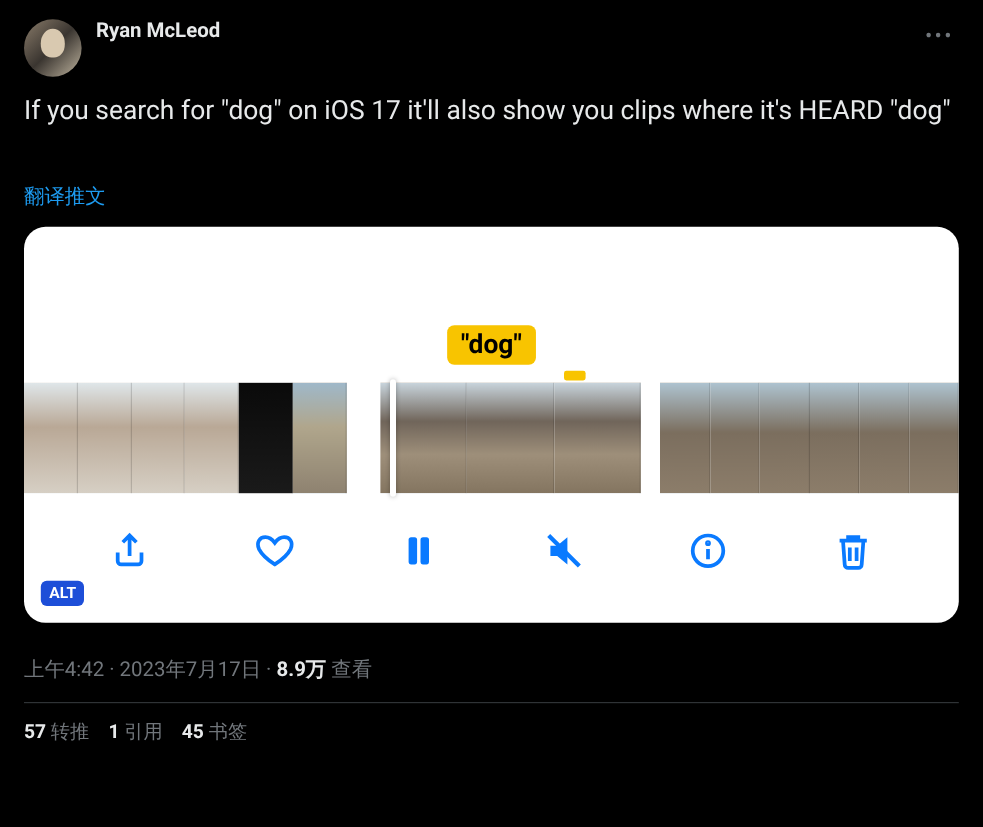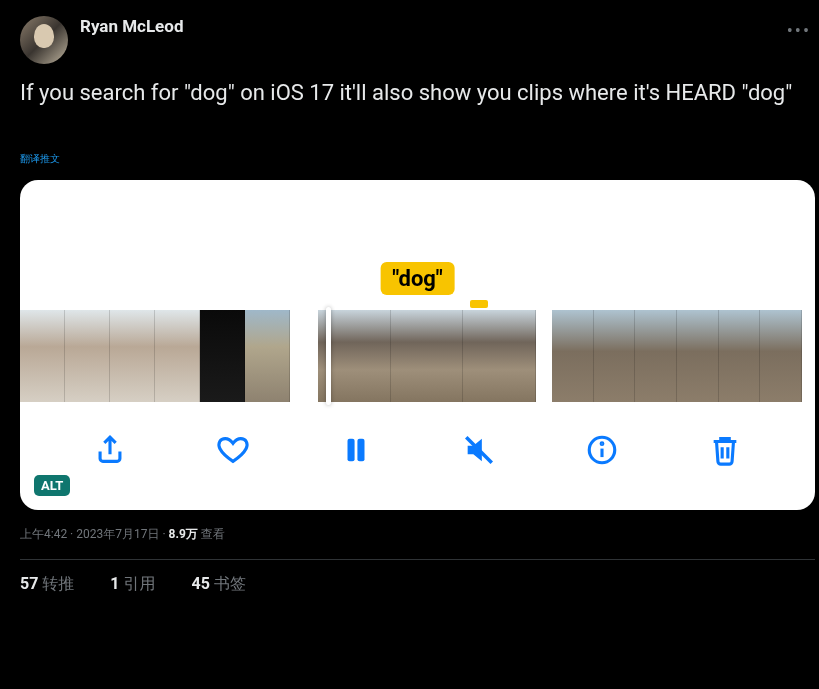--- a/index.html
+++ b/index.html
@@ -6,21 +6,21 @@
   body {
     width: 819px;
     height: 689px;
     background: #000;
     font-family: -apple-system, BlinkMacSystemFont, "Segoe UI", Roboto, Helvetica, Arial, sans-serif;
     color: #e7e9ea;
     overflow: hidden;
     position: relative;
   }
   .tweet {
-    padding: 16px 4px 12px 20px;
+    padding: 16px 20px 12px 20px;
   }
   .header {
     display: flex;
     align-items: flex-start;
     margin-bottom: 14px;
   }
   .avatar {
     width: 48px;
     height: 48px;
     border-radius: 50%;
@@ -58,21 +58,21 @@
     letter-spacing: 2px;
   }
   .body-text {
     font-size: 22px;
     line-height: 1.35;
     color: #e7e9ea;
     margin-bottom: 6px;
   }
   .translate {
     color: #1d9bf0;
-    font-size: 10px;
+    font-size: 17px;
     margin-bottom: 14px;
     cursor: pointer;
     margin-top: 44px;
   }
   .media-card {
     background: #fff;
     border-radius: 18px;
     overflow: hidden;
     position: relative;
     height: 330px;
@@ -153,41 +153,41 @@
     justify-content: center;
     cursor: pointer;
     color: #0a7aff;
   }
   .tb-btn svg { width: 34px; height: 34px; stroke: #0a7aff; fill: none; stroke-width: 2.2; }
   .tb-btn.pause svg { fill: #0a7aff; stroke: none; }
   .alt-badge {
     position: absolute;
     left: 14px;
     bottom: 14px;
-    background: #0f766e;
+    background: #1d4ed8;
     color: #fff;
     font-size: 13px;
     font-weight: 700;
     padding: 3px 7px;
     border-radius: 5px;
   }
   .meta {
-    margin-top: 16px;
-    color: #71767b;
-    font-size: 12px;
+    margin-top: 27px;
+    color: #71767b;
+    font-size: 17px;
   }
   .meta .views-n { color: #e7e9ea; font-weight: 700; }
   .divider {
     height: 1px;
     background: #2f3336;
     margin: 16px 0 14px 0;
   }
   .stats {
     display: flex;
-    gap: 36px;
+    gap: 16px;
     font-size: 16px;
     color: #71767b;
   }
   .stats .num { color: #e7e9ea; font-weight: 700; margin-right: 4px; }
 </style>
 </head>
 <body>
 
 <div class="tweet">
 

